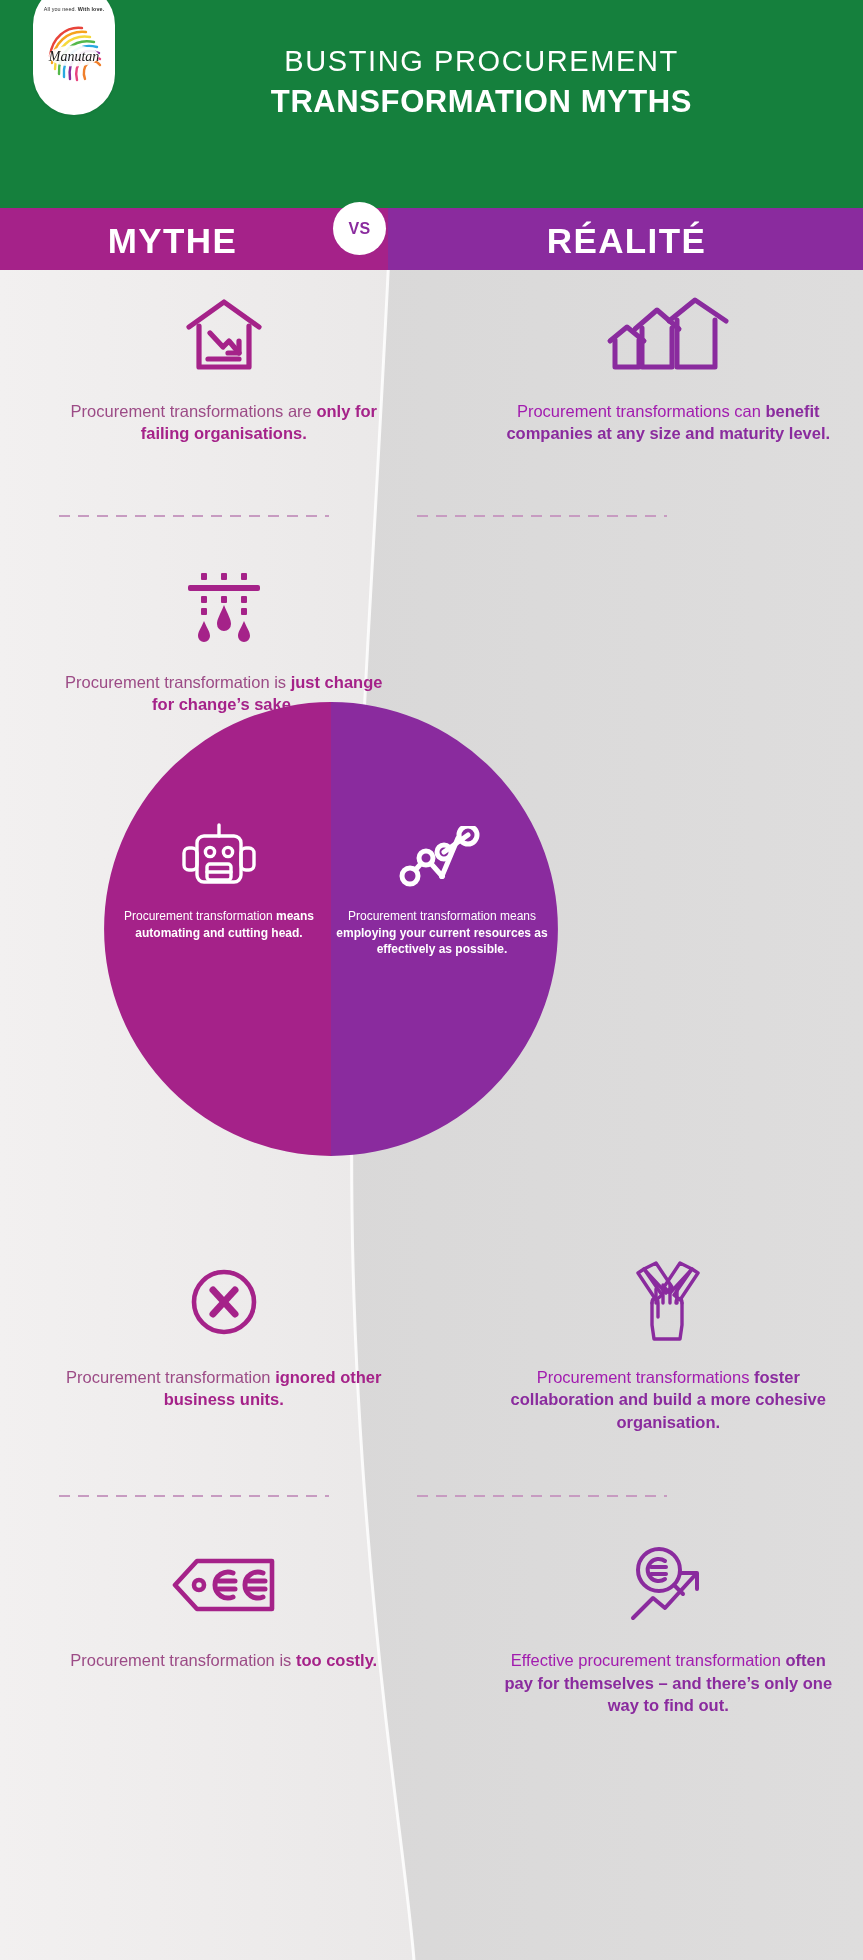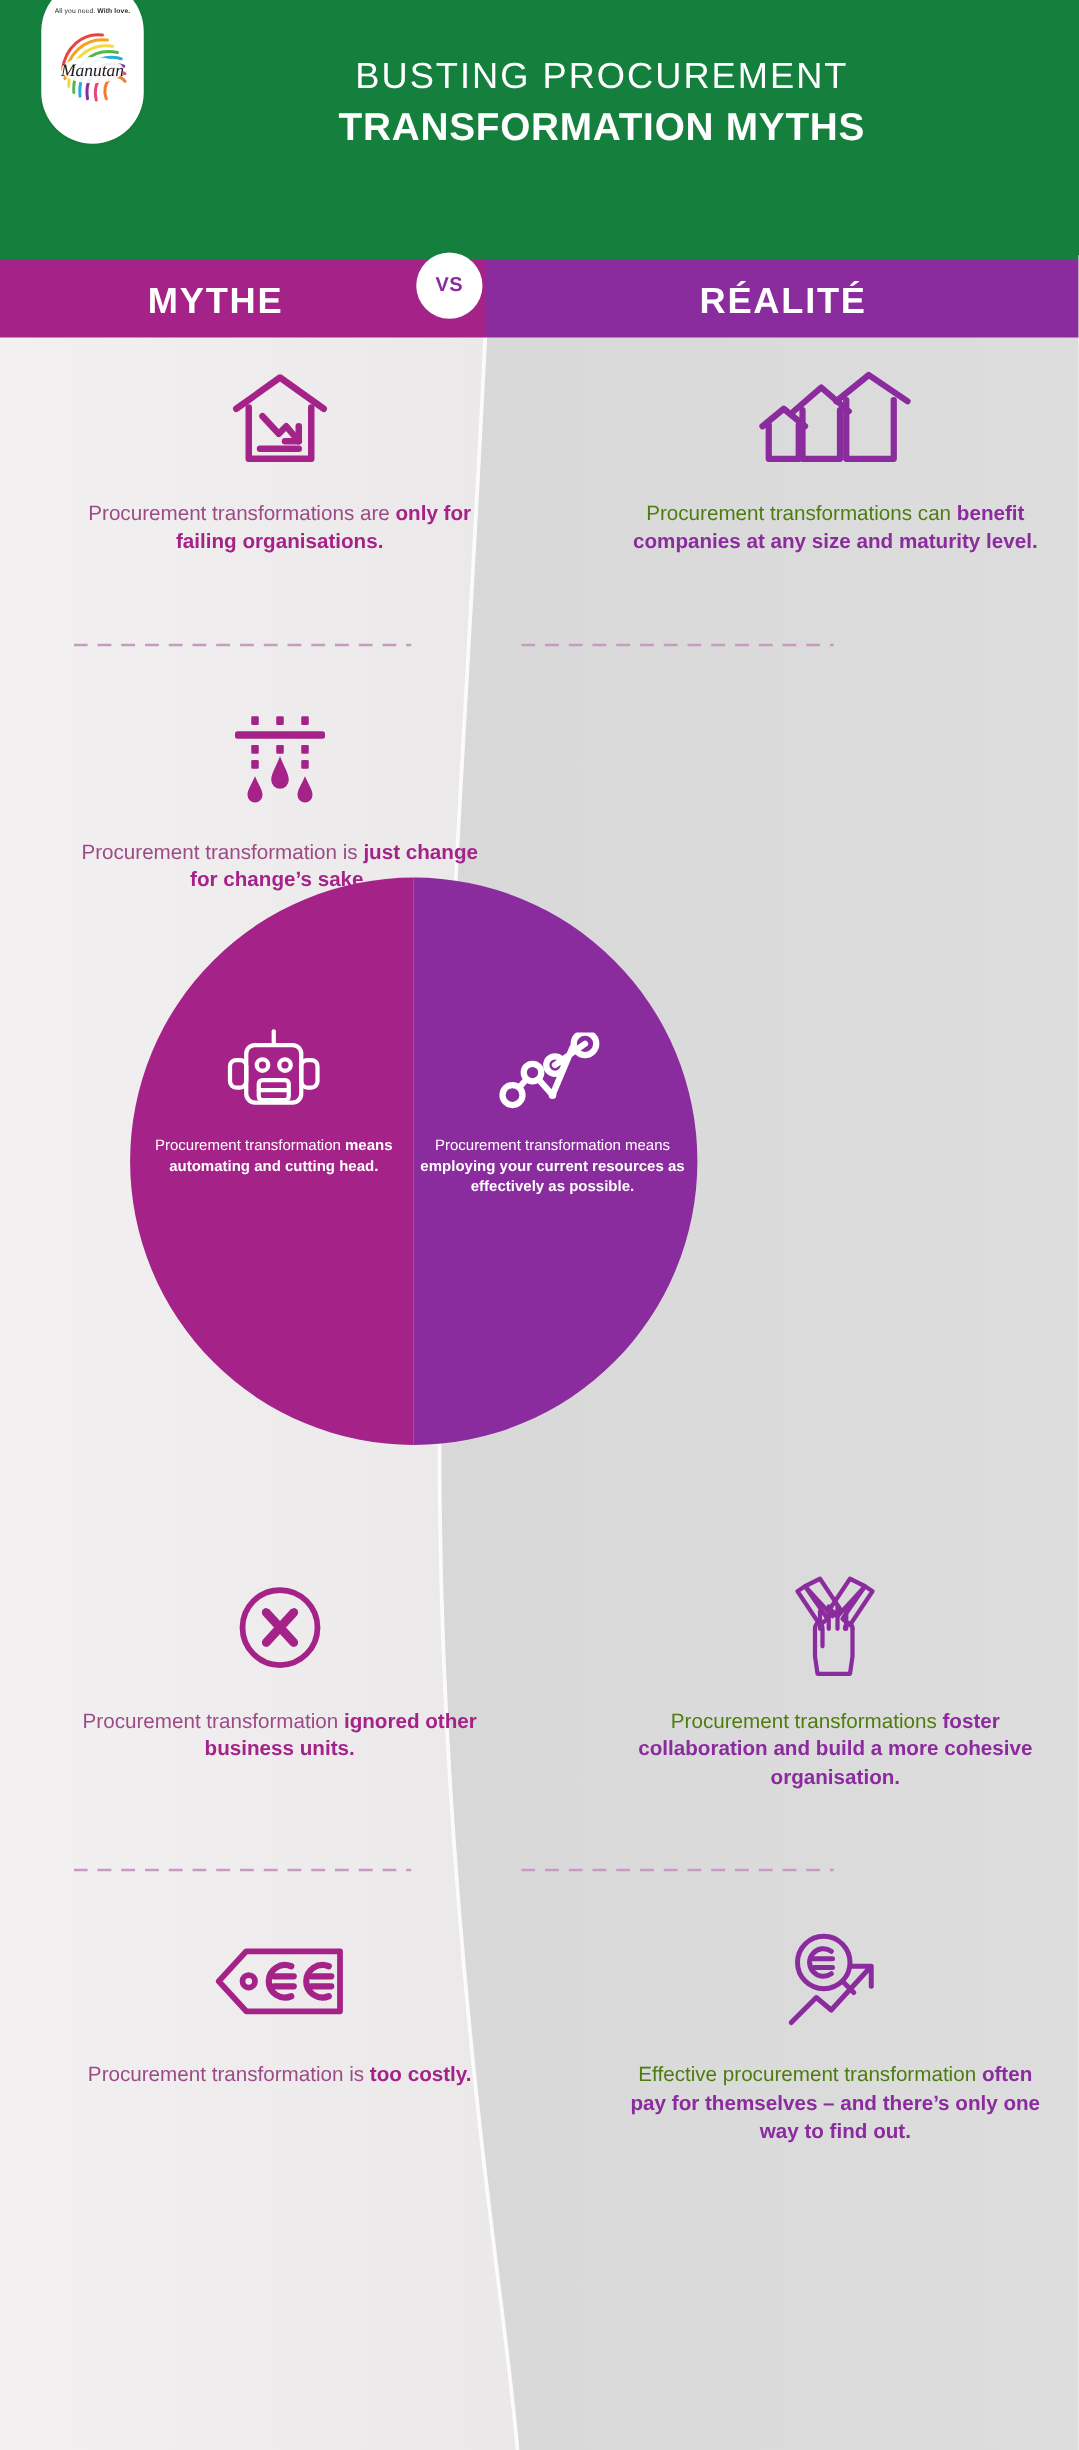--- a/index.html
+++ b/index.html
@@ -83,21 +83,21 @@
   }
   .band-right {
     position:absolute; left:388px; top:0;
     width:475px; height:62px;
     background:#8A2B9E;
   }
   .band-label {
     position:absolute; top:0; height:66px;
     display:flex; align-items:center; justify-content:center;
     color:#ffffff; font-weight:bold;
-    font-size:29px; letter-spacing:1.4px;
+    font-size:35px; letter-spacing:1.4px;
     font-family:"Liberation Sans", sans-serif;
   }
   .band-label.left  { left:0;   width:345px; }
   .band-label.right { left:390px; width:473px; }
   .vs-badge {
     position:absolute; left:333px; top:-6px;
     width:53px; height:53px; border-radius:50%;
     background:#ffffff;
     display:flex; align-items:center; justify-content:center;
     color:#8A2B9E; font-weight:bold; font-size:16px;
@@ -125,21 +125,21 @@
   .caption {
     text-align:center;
     font-size:16.5px;
     line-height:1.36;
     font-family:"Liberation Sans", sans-serif;
   }
   .caption .norm { font-weight:normal; }
   .caption .bold { font-weight:bold; }
   .cell.left  .caption .norm { color:#9C4B86; }
   .cell.left  .caption .bold { color:#A52289; }
-  .cell.right .caption .norm { color:#4d7c0f; }
+  .cell.right .caption .norm { color:#a21caf; }
   .cell.right .caption .bold { color:#8A2B9E; }
 
   
   .sep-row { position:relative; width:863px; height:26px; }
   .sep {
     position:absolute; top:12px; height:2px;
     background-image:linear-gradient(to right,#c79bc1 0 11px, transparent 11px 19px);
     background-size:19px 2px; background-repeat:repeat-x;
   }
   .sep.left  { left:42px;  width:270px; }

